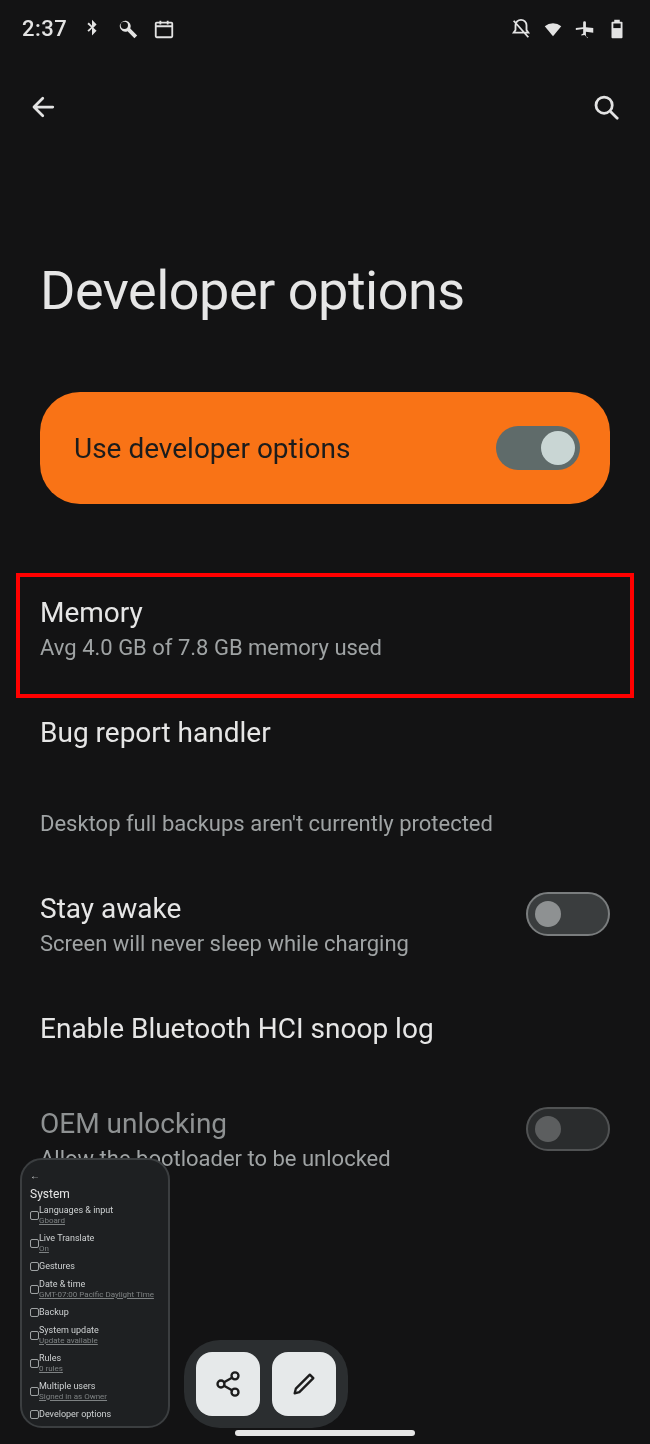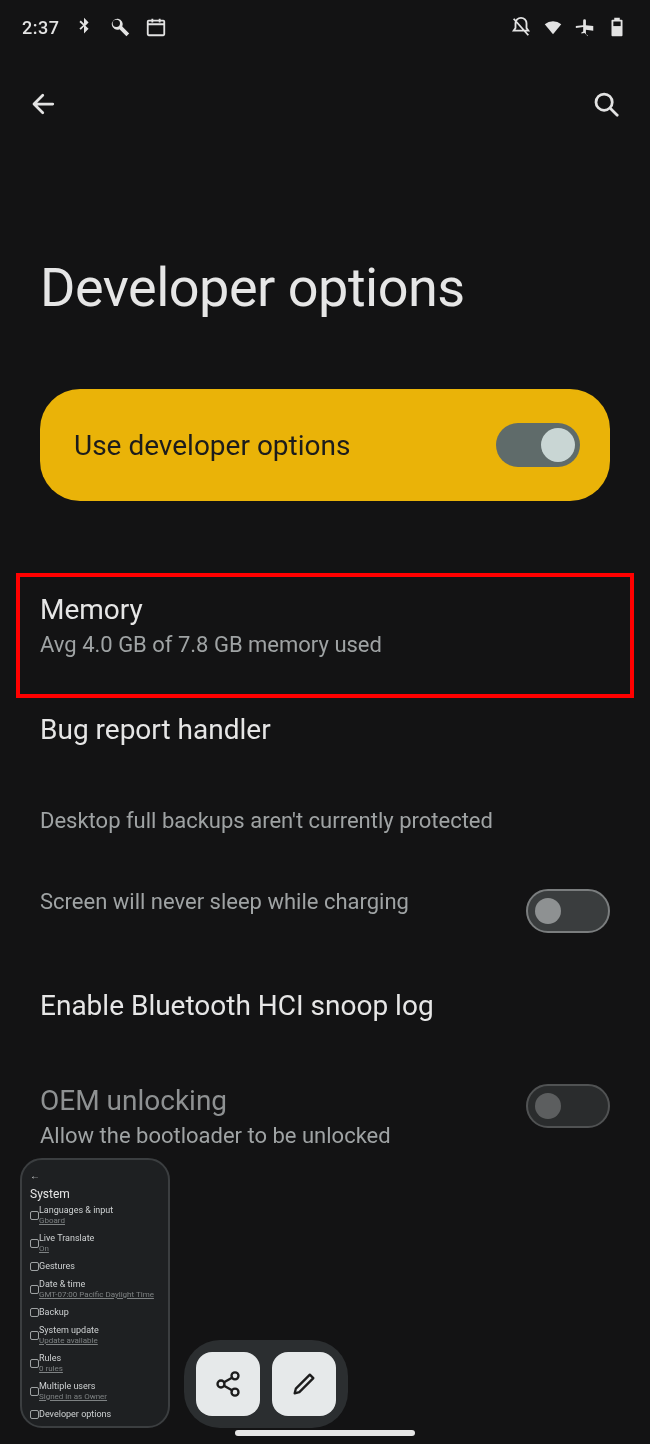--- a/index.html
+++ b/index.html
@@ -12,21 +12,21 @@
     overflow: hidden;
     position: relative;
   }
 
   
   .status-bar {
     display: flex;
     justify-content: space-between;
     align-items: center;
     padding: 16px 22px 4px 22px;
-    font-size: 18px;
+    font-size: 22px;
     font-weight: 500;
   }
   .status-left, .status-right {
     display: flex;
     align-items: center;
     gap: 14px;
   }
   .status-left .time { letter-spacing: 0.5px; }
   .status-right { gap: 10px; }
   .s-icon { width: 22px; height: 22px; display: inline-flex; align-items: center; justify-content: center; }
@@ -50,21 +50,21 @@
     font-size: 54px;
     font-weight: 400;
     color: #e6e6e6;
     padding: 130px 40px 0 40px;
     letter-spacing: -0.5px;
   }
 
   
   .pill-card {
     margin: 70px 40px 0 40px;
-    background: #eab308;
+    background: #f97316;
     border-radius: 40px;
     padding: 34px 30px 34px 34px;
     display: flex;
     align-items: center;
     justify-content: space-between;
   }
   .pill-card-label {
     font-size: 28px;
     color: #1c1c1c;
     font-weight: 400;
@@ -276,20 +276,21 @@
   </div>
 
   <div class="list-item" style="padding-top:34px">
     <div class="texts">
       <div class="subtitle">Desktop full backups aren't currently protected</div>
     </div>
   </div>
 
   <div class="list-item" style="padding-top:34px">
     <div class="texts">
+      <div class="title">Stay awake</div>
       <div class="subtitle">Screen will never sleep while charging</div>
     </div>
     <div class="switch off-dark"></div>
   </div>
 
   <div class="list-item" style="padding-top:34px">
     <div class="texts">
       <div class="title">Enable Bluetooth HCI snoop log</div>
     </div>
   </div>

